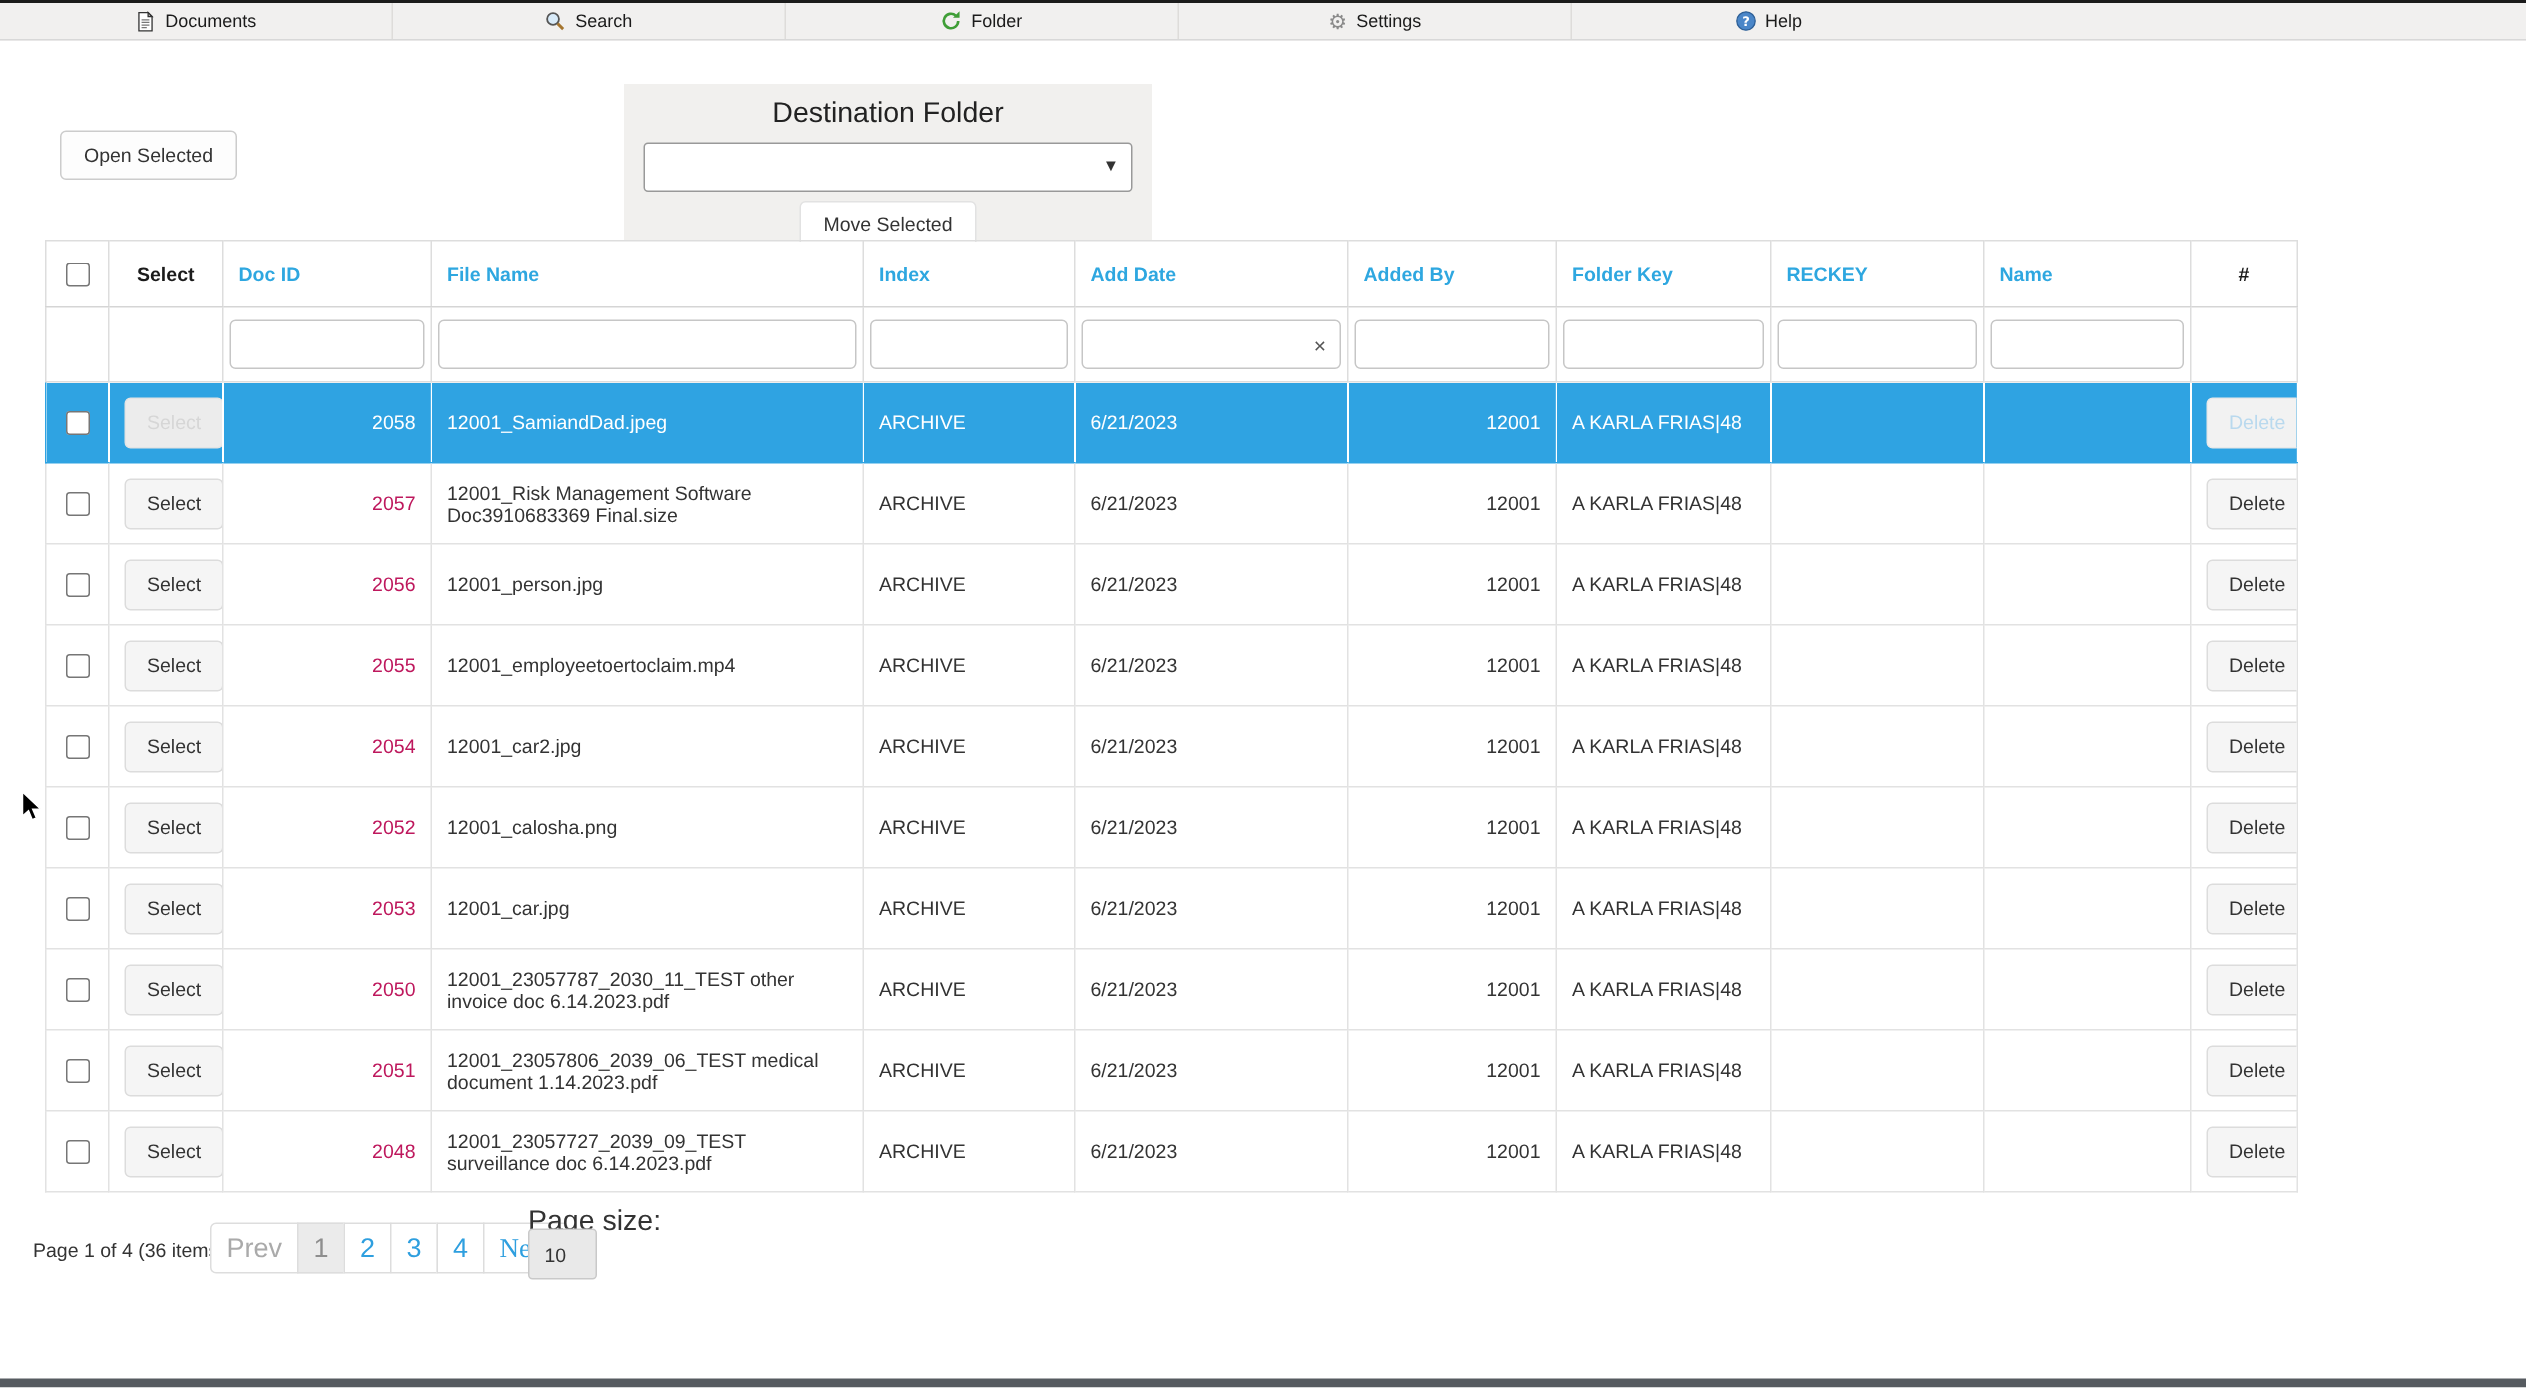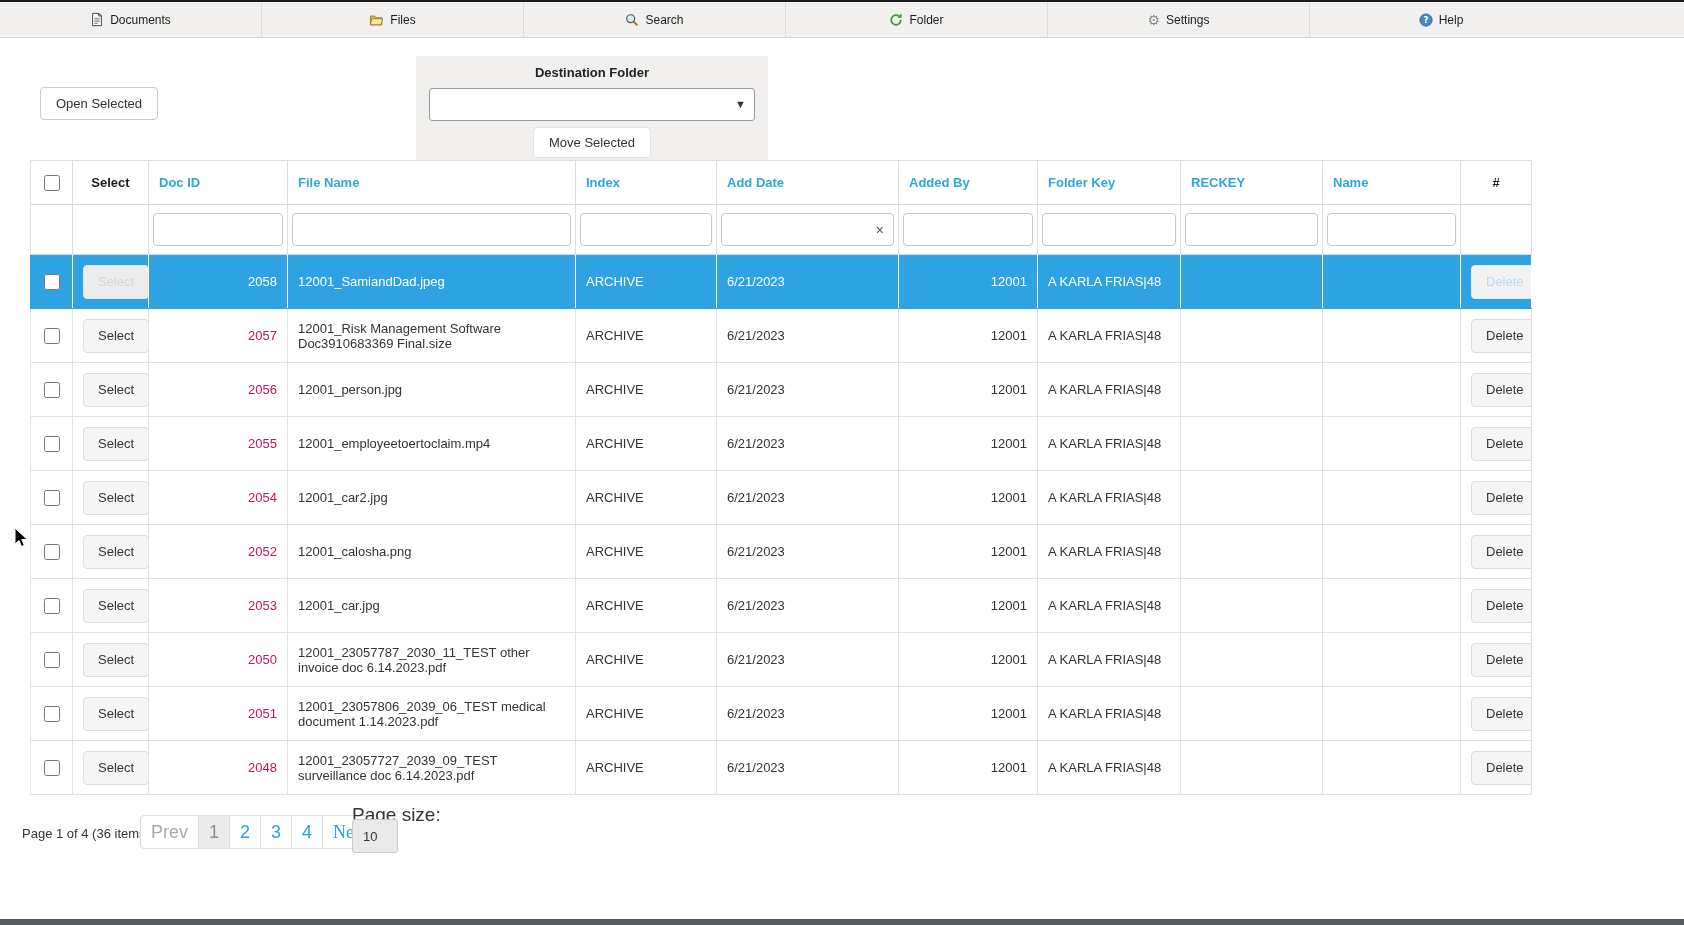--- a/index.html
+++ b/index.html
@@ -4,21 +4,21 @@
 <style>
   * { box-sizing: border-box; }
   html,body { margin:0; padding:0; }
   body {
     width:1684px; height:925px; position:relative; overflow:hidden;
     background:#fff; font-family:"Liberation Sans", sans-serif; font-size:13px; color:#333;
   }
 
   
   .toolbar {
-    position:absolute; left:0; top:0; width:1684px; height:38px;
+    position:absolute; left:0; top:0; width:1684px; height:27px;
     display:flex; background:#f1f0ef; border-top:2px solid #1b1b1b; border-bottom:1px solid #d8d8d8;
   }
   .toolbar-item {
     width:262px; display:flex; align-items:center; justify-content:center; gap:6px;
     border-right:1px solid #dedcda; font-size:12px; color:#1b1b1b; cursor:pointer;
   }
   .toolbar-item svg { display:block; }
   .gear-glyph { font-size:14px; color:#8a8a8a; line-height:1; }
 
   
@@ -26,21 +26,21 @@
     display:inline-block; background:#fdfdfd; border:1px solid #ccc; border-radius:4px;
     font-family:"Liberation Sans", sans-serif; font-size:13px; color:#333;
     height:33px; line-height:31px; padding:0 15px; cursor:pointer; text-align:center;
   }
   .open-selected { position:absolute; left:40px; top:87px; }
 
   .dest-panel {
     position:absolute; left:416px; top:56px; width:352px; height:104px;
     background:#f1f0ee; text-align:center;
   }
-  .dest-title { font-weight:bold; font-size:13px; padding-top:9px; color:#222; }
+  .dest-title { font-weight:normal; font-size:19px; padding-top:9px; color:#222; }
   .dest-select {
     width:326px; height:33px; margin:8px auto 0; background:#fff;
     border:1px solid #999; border-radius:3px; position:relative; cursor:pointer;
   }
   .dest-select .chev {
     position:absolute; right:8px; top:9px; font-size:11px; color:#333;
   }
   .move-selected { margin-top:6px; height:31px; line-height:29px; border-color:#e2e2e2; background:#fff;text-align:right; }
 
   
@@ -114,29 +114,20 @@
 <div class="toolbar">
   <div class="toolbar-item">
     <span>
         <svg width="14" height="15" viewBox="0 0 16 16">
           <path fill="#fff" stroke="#333" d="M3 1h7l3 3v11H3z"></path>
           <path fill="#e6e6e6" stroke="#333" d="M10 1v3h3z"></path>
           <path stroke="#777" stroke-width="1" d="M5 6.5h6M5 8.5h6M5 10.5h6M5 12.5h4"></path>
         </svg>
       </span>
     <span>Documents</span>
-  </div>
-  <div class="toolbar-item">
-    <span>
-        <svg width="15" height="14" viewBox="0 0 16 16">
-          <path fill="#e8b64c" stroke="#9c7426" d="M1 3.5h5l1.5 2H14v8H1z"></path>
-          <path fill="#fbe49a" stroke="#9c7426" d="M2.5 6.5H15L13.2 13.5H1z"></path>
-        </svg>
-      </span>
-    <span>Files</span>
   </div>
   <div class="toolbar-item">
     <span>
         <svg width="14" height="14" viewBox="0 0 16 16">
           <circle cx="6.5" cy="6.5" r="4.5" fill="#d8eaf8" stroke="#555" stroke-width="1.4"></circle>
           <line x1="10" y1="10" x2="14.2" y2="14.2" stroke="#a5752f" stroke-width="2.2"></line>
         </svg>
       </span>
     <span>Search</span>
   </div>

